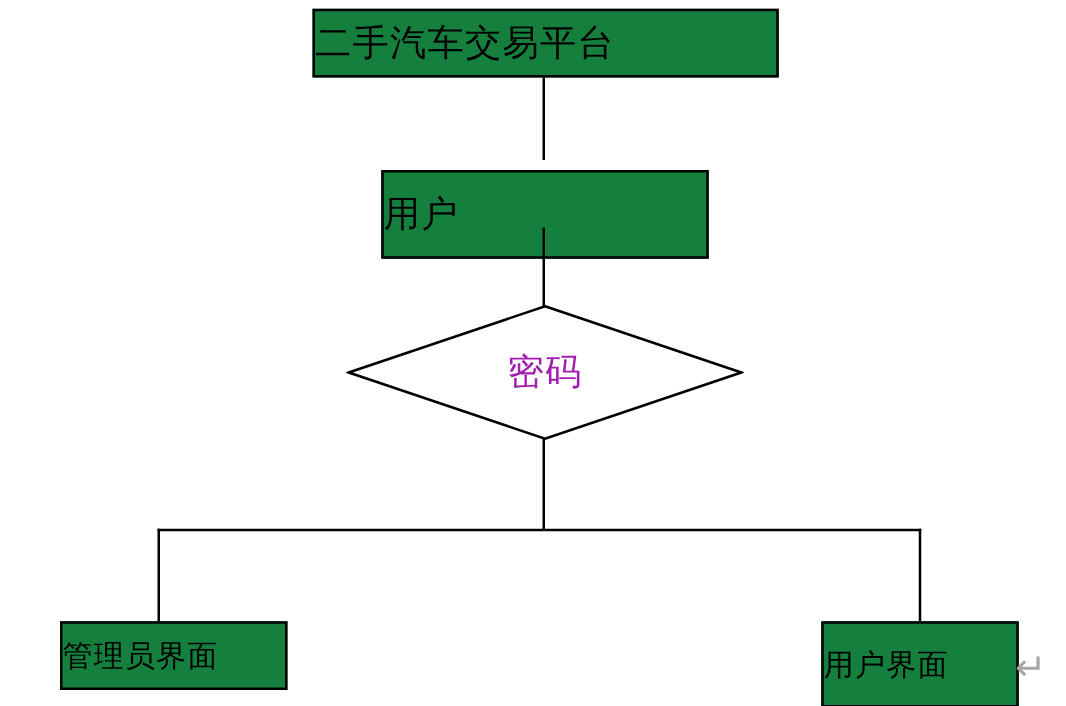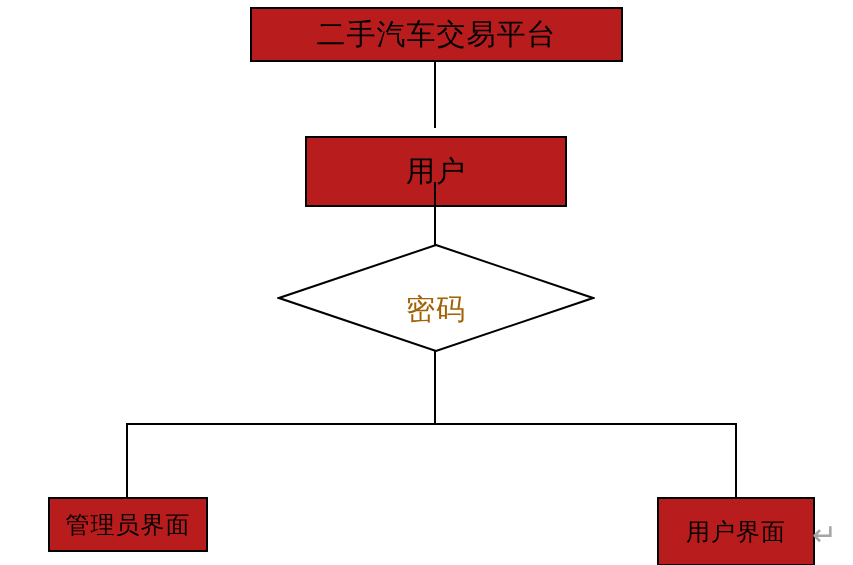--- a/index.html
+++ b/index.html
@@ -12,24 +12,23 @@
     width: 853px;
     height: 565px;
     background: #ffffff;
     overflow: hidden;
     font-family: "Liberation Sans", sans-serif;
   }
   .node {
     position: absolute;
     box-sizing: border-box;
     border: 2px solid #000000;
-    background: #b91c1c;
+    background: #15803d;
     display: flex;
     align-items: center;
-    justify-content: center;
     color: #000000;
   }
   .node-sans {
     font-family: "Liberation Sans", "DejaVu Sans", sans-serif;
     font-size: 29px;
     letter-spacing: 1px;
   }
   .node-serif {
     font-family: "Liberation Serif", "DejaVu Serif", serif;
     font-size: 24px;
@@ -42,30 +41,30 @@
   .diamond-svg {
     position: absolute;
     left: 277px;
     top: 244px;
     width: 318px;
     height: 108px;
   }
   .diamond-label {
     position: absolute;
     left: 277px;
-    top: 256px;
+    top: 244px;
     width: 318px;
     height: 108px;
     display: flex;
     align-items: center;
     justify-content: center;
     font-family: "Liberation Sans", "DejaVu Sans", sans-serif;
     font-size: 29px;
     letter-spacing: 1px;
-    color: #a16207;
+    color: #a21caf;
   }
   .return-mark {
     position: absolute;
     left: 812px;
     top: 518px;
     font-family: "DejaVu Sans", sans-serif;
     font-size: 30px;
     line-height: 34px;
     color: #a6a6a6;
   }
@@ -93,21 +92,21 @@
   <div class="diamond-label">密码</div>
 
   <div class="line" style="left:434px; top:351px; width:2px; height:73px;"></div>
 
   <div class="line" style="left:126px; top:423px; width:611px; height:2px;"></div>
 
   <div class="line" style="left:126px; top:423px; width:2px; height:74px;"></div>
 
   <div class="line" style="left:735px; top:423px; width:2px; height:74px;"></div>
 
-  <div class="node node-serif" style="left:48px; top:497px; width:160px; height:55px;">
+  <div class="node node-serif" style="left:48px; top:497px; width:182px; height:55px;">
     <span>管理员界面</span>
   </div>
 
   <div class="node node-serif" style="left:657px; top:497px; width:158px; height:69px;">
     <span>用户界面</span>
   </div>
 
   <div class="return-mark">↵</div>
 
 </div>

